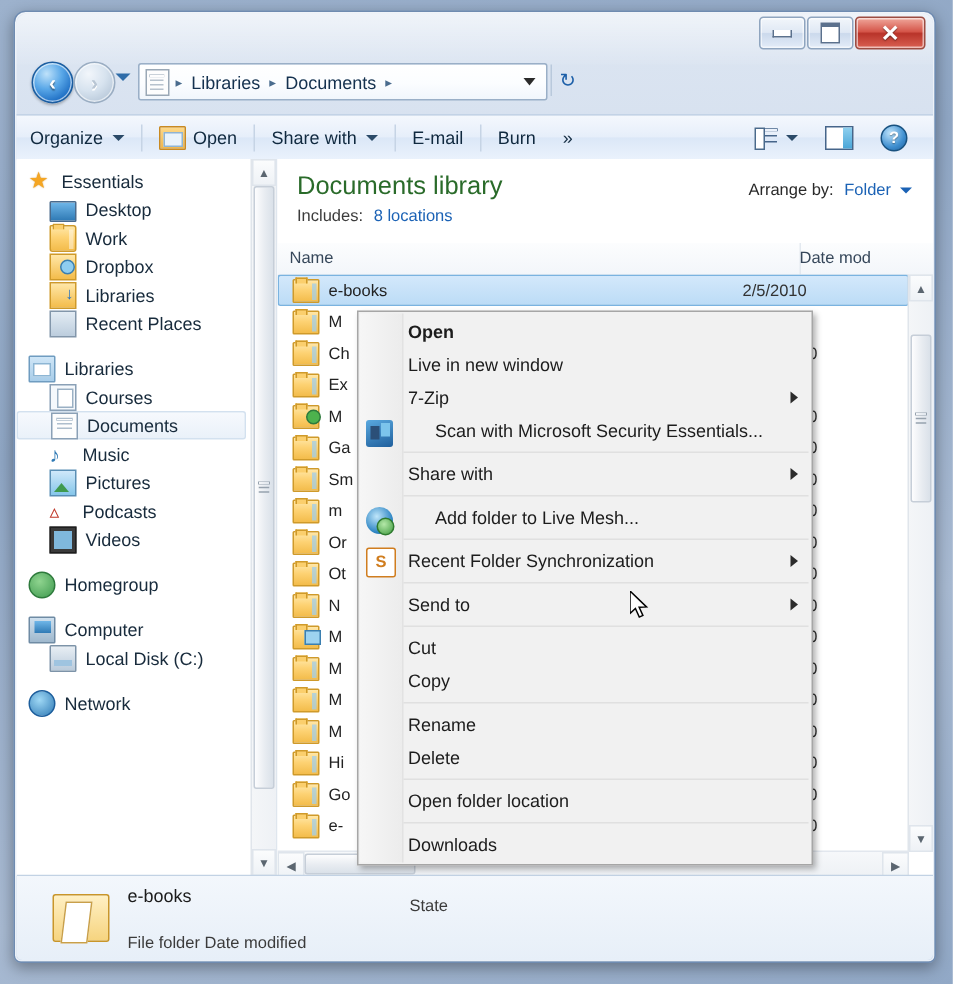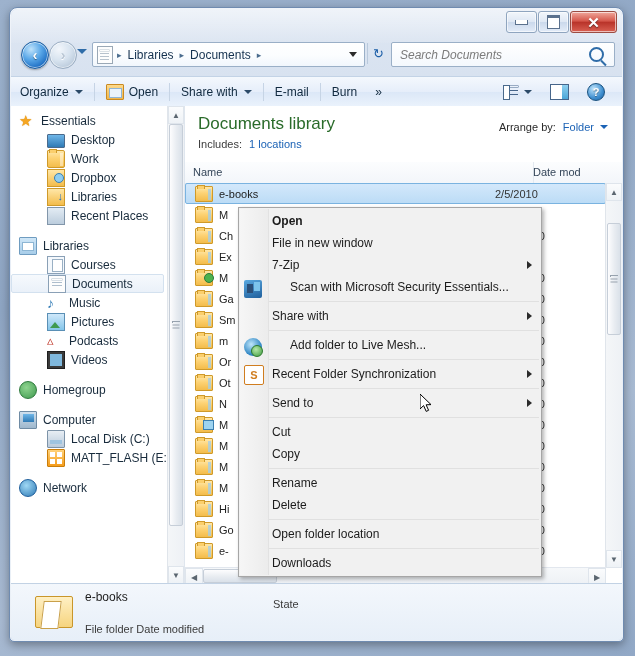--- a/index.html
+++ b/index.html
@@ -116,21 +116,21 @@
   .paneico:after{content:"";position:absolute;right:0;top:0;bottom:0;width:6px;background:linear-gradient(180deg,#8fd0ef,#4aa6d8);}
   .helpico{width:16px;height:16px;border-radius:50%;
     background:radial-gradient(circle at 35% 30%,#bfe4fb,#3f8fd0 60%,#1d5e9c 100%);
     border:1px solid #18517f;color:#fff;font-size:11px;font-weight:bold;
     display:flex;align-items:center;justify-content:center;text-shadow:0 1px 1px rgba(0,0,0,.4);}
 
   
   #body{position:absolute;left:1px;right:1px;top:98px;bottom:57px;background:#fff;display:flex;}
   #navpane{width:173px;background:#fff;position:relative;overflow:hidden;border-right:1px solid #dfe6ee;}
   #navinner{position:absolute;left:0;top:0;right:16px;bottom:0;padding-top:5px;}
-  .nav-item{display:flex;align-items:center;height:19px;padding-left:36px;color:#182b3c;font-size:12px;white-space:nowrap;}
+  .nav-item{display:flex;align-items:center;height:19px;padding-left:22px;color:#182b3c;font-size:12px;white-space:nowrap;}
   .nav-item.root{padding-left:8px;font-size:12px;}
   .nav-item.sel{background:linear-gradient(180deg,#f6f9fd,#eaf1f9);border:1px solid #d3e1ef;border-radius:2px;height:17px;margin-right:4px;}
   .nav-gap{height:11px;}
   .nico{width:16px;height:16px;margin-right:6px;flex:0 0 16px;position:relative;}
   .folder{background:linear-gradient(180deg,#ffe7a8 0%,#fdd273 45%,#f3bc4b 100%);
     border:1px solid #cf9a2a;border-radius:1px 2px 2px 2px;}
   .folder:before{content:"";position:absolute;left:1px;top:-2px;width:6px;height:3px;background:#fbcf6d;border:1px solid #cf9a2a;border-bottom:none;border-radius:1px 1px 0 0;}
   .folder:after{content:"";position:absolute;right:1px;top:2px;width:3px;bottom:1px;background:rgba(255,255,255,.45);}
   .star{color:#f5a623;font-size:15px;line-height:16px;text-shadow:0 0 1px #c77c00;}
   .monitor{width:16px;height:12px;margin-top:2px;background:linear-gradient(180deg,#6fb6e8,#2f7ab5);border:1px solid #4a6a8c;border-radius:1px;}
@@ -286,24 +286,20 @@
         <span class="crumb-sep">▸</span>
         <span class="crumb">Documents</span>
         <span class="crumb-sep">▸</span>
         <span class="addr-dd"></span>
       </div>
 
       <div id="refreshbtn">
         <span>↻</span>
       </div>
 
-      <div id="searchbox">
-        <span class="ph">Search Documents</span>
-        <span class="mag"></span>
-      </div>
     </div>
 
     <div id="toolbar">
       <div class="tb-item">
         <span>Organize</span>
         <span class="caret"></span>
       </div>
       <div class="tb-sep"></div>
       <div class="tb-item">
         <span class="openico"></span>
@@ -410,24 +406,20 @@
 
           <div class="nav-gap"></div>
 
           <div class="nav-item root">
             <span class="nico compico"></span>
             <span>Computer</span>
           </div>
           <div class="nav-item">
             <span class="nico diskico"></span>
             <span>Local Disk (C:)</span>
-          </div>
-          <div class="nav-item">
-            <span class="nico flashico"></span>
-            <span>MATT_FLASH (E:</span>
           </div>
 
           <div class="nav-gap"></div>
 
           <div class="nav-item root">
             <span class="nico netico"></span>
             <span>Network</span>
           </div>
         </div>
 
@@ -442,21 +434,21 @@
               <i>▼</i>
             </div>
         </div>
       </div>
 
       <div id="filepane">
         <div id="libhdr">
           <div id="libtitle">Documents library</div>
           <div id="libinc">
             <span>Includes:</span>
-            <a href="#">1 locations</a>
+            <a href="#">8 locations</a>
           </div>
           <div id="arrange">
             <span>Arrange by:</span>
             <span class="val">Folder</span>
             <span class="caret"></span>
           </div>
         </div>
 
         <div id="colhdr">
           <div class="col name">Name</div>
@@ -592,21 +584,21 @@
       </div>
     </div>
 
     <div id="ctx">
       <div class="gutter"></div>
       <div id="ctxitems">
           <div class="mi bold">
             <span class="lbl">Open</span>
           </div>
           <div class="mi">
-            <span class="lbl">File in new window</span>
+            <span class="lbl">Live in new window</span>
           </div>
           <div class="mi">
             <span class="lbl">7-Zip</span>
             <span class="sub"></span>
           </div>
           <div class="mi">
             <span class="ico mse"></span>
             <span class="lbl">Scan with Microsoft Security Essentials...</span>
           </div>
           <div class="msep"></div>

